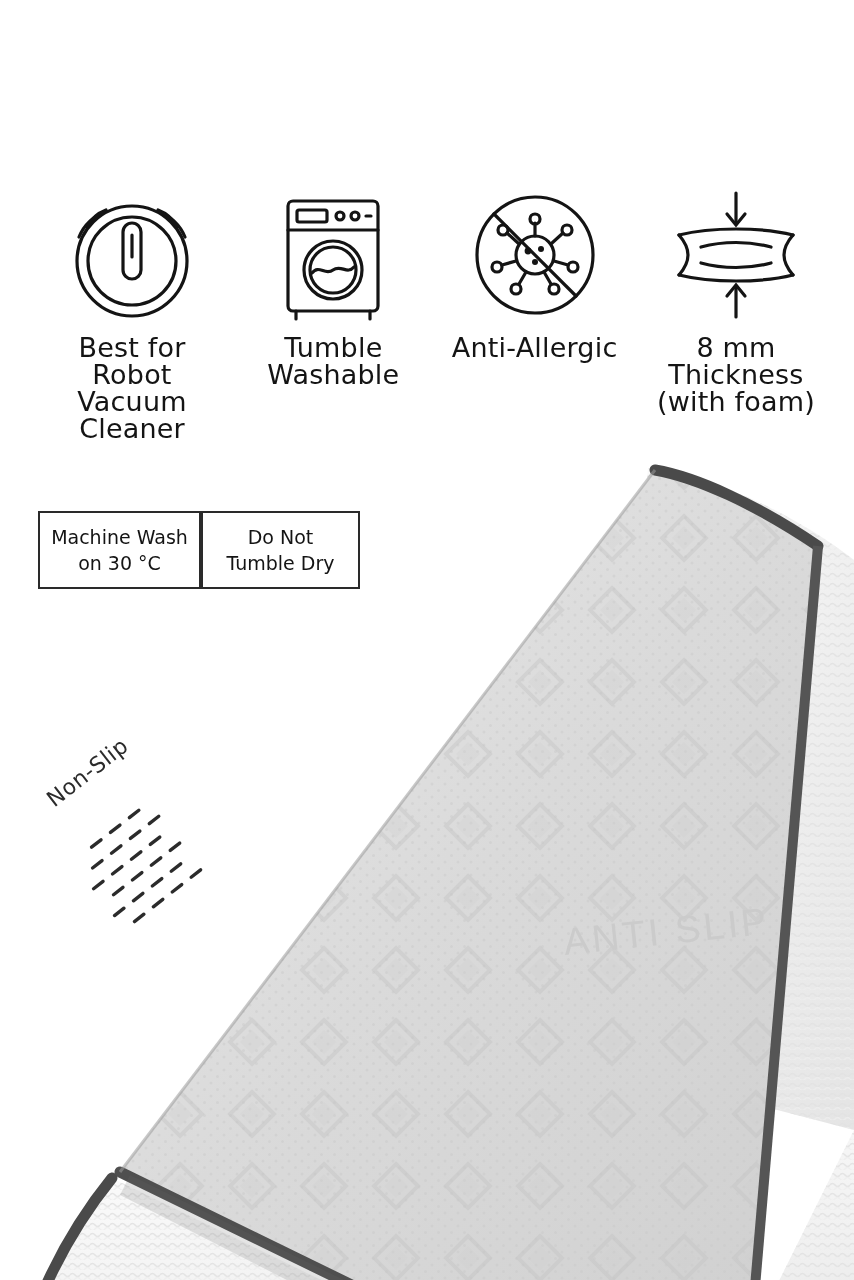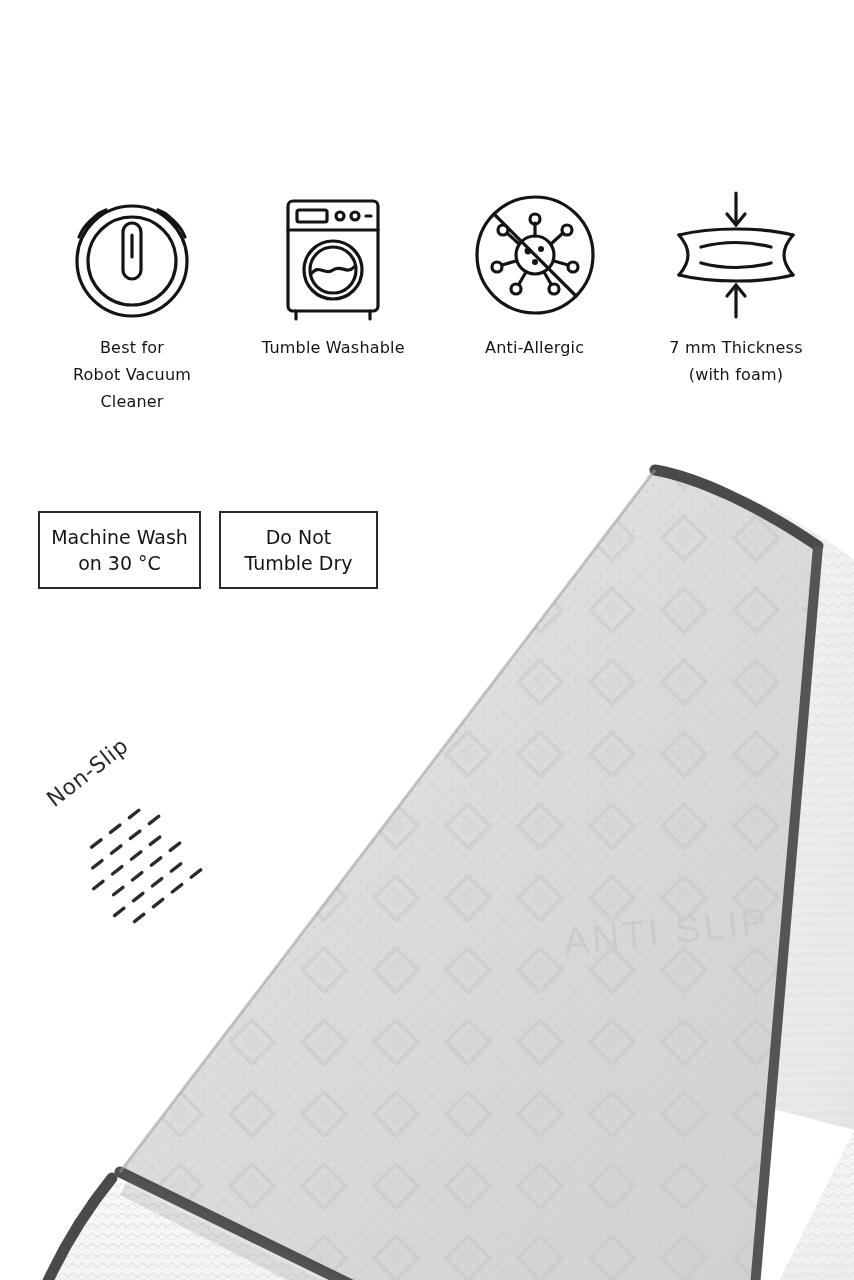--- a/index.html
+++ b/index.html
@@ -34,35 +34,34 @@
   }
   .feature-icon {
     height: 150px;
     display: flex;
     align-items: center;
     justify-content: center;
   }
   .feature-label {
     margin-top: 6px;
     text-align: center;
-    font-size: 16px;
+    font-size: 27px;
     line-height: 27px;
     letter-spacing: .2px;
     color: #141414;
     white-space: pre-line;
   }
 
   
   .care-row {
     position: absolute;
     top: 494px;
     left: 38px;
     display: flex;
     align-items: flex-start;
-    gap: 18px;
   }
   .care-box {
     border: 2px solid #2a2a2a;
     box-sizing: border-box;
     display: flex;
     align-items: center;
     justify-content: center;
     text-align: center;
     font-size: 19px;
     line-height: 26px;
@@ -191,21 +190,21 @@
         <path d="M18 52 C50 44 100 44 132 52"></path>
         <path d="M18 52 C30 66 30 78 18 92"></path>
         <path d="M132 52 C120 66 120 78 132 92"></path>
         <path d="M18 92 C50 100 100 100 132 92"></path>
         <path d="M40 64 C62 58 88 58 110 64"></path>
         <path d="M40 80 C62 86 88 86 110 80"></path>
         <line x1="75" y1="134" x2="75" y2="104"></line>
         <path d="M66 113 L75 102 L84 113"></path>
       </svg>
     </div>
-    <div class="feature-label">7 mm Thickness
+    <div class="feature-label">8 mm Thickness
 (with foam)</div>
   </div>
 
 </div>
 
 <div class="care-row">
   <div class="care-box b1">Machine Wash
 on 30 °C</div>
   <div class="care-box b2">Do Not
 Tumble Dry</div>

